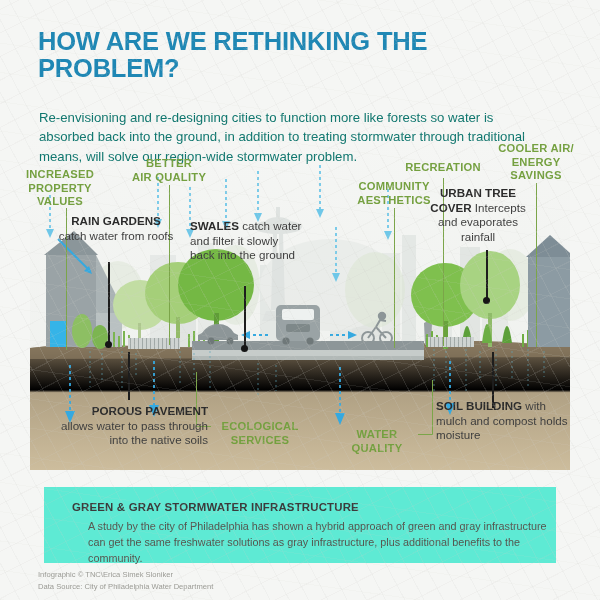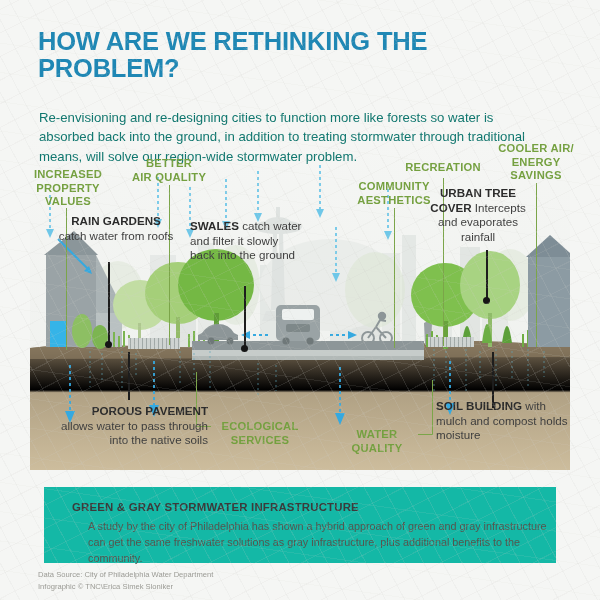--- a/index.html
+++ b/index.html
@@ -35,21 +35,21 @@
   .ltext b{font-weight:bold;color:#2b2b2b;}
 
   
   .gline{position:absolute;background:#7ba549;width:1.4px;}
   .dline{position:absolute;background:#1d1d1d;width:1.6px;}
   .dot{position:absolute;width:7px;height:7px;border-radius:50%;background:#151515;}
   .elbow{position:absolute;border-left:1.4px solid #7ba549;border-bottom:1.4px solid #7ba549;}
   .elbow-r{position:absolute;border-right:1.4px solid #7ba549;border-bottom:1.4px solid #7ba549;}
 
   
-  .fbox{position:absolute;left:44px;top:487px;width:512px;height:76px;background:#14b8a6;}
+  .fbox{position:absolute;left:44px;top:487px;width:512px;height:76px;background:#5eead4;}
   .fbox-title{position:absolute;left:28px;top:14px;font-size:11.4px;font-weight:bold;color:#3b3b3b;letter-spacing:.2px;}
   .fbox-body{position:absolute;left:44px;top:32px;width:462px;font-size:10.8px;line-height:1.48;color:#55554e;}
   .credits{position:absolute;left:38px;top:569px;font-size:7.6px;line-height:1.52;color:#9a9a94;}
 </style>
 </head>
 <body>
 
 <div id="stage">
 
   <div id="scene">
@@ -267,21 +267,21 @@
           <line x1="514" y1="216" x2="514" y2="242"></line>
         <line x1="228" y1="228" x2="228" y2="262"></line>
           <line x1="246" y1="230" x2="246" y2="256"></line>
       </g>
     </svg>
   </div>
 
   <div class="title">HOW ARE WE RETHINKING THE PROBLEM?</div>
   <div class="subtitle">Re-envisioning and re-designing cities to function more like forests so water is absorbed back into the ground, in addition to treating stormwater through traditional means, will solve our region-wide stormwater problem.</div>
 
-  <div class="glabel" style="left:18px;top:168px;width:100px;">
+  <div class="glabel" style="left:10px;top:168px;width:100px;">
     <div>INCREASED</div>
     <div>PROPERTY</div>
     <div>VALUES</div>
   </div>
   <div class="gline" style="left:66px;top:208px;height:142px;"></div>
 
   <div class="glabel" style="left:120px;top:157px;width:98px;">
     <div>BETTER</div>
     <div>AIR QUALITY</div>
   </div>
@@ -348,18 +348,18 @@
     <b>SOIL BUILDING</b>
     <span> with mulch and compost holds moisture</span>
   </div>
   <div class="dline" style="left:492px;top:352px;height:56px;"></div>
 
   <div class="fbox">
     <div class="fbox-title">GREEN &amp; GRAY STORMWATER INFRASTRUCTURE</div>
     <div class="fbox-body">A study by the city of Philadelphia has shown a hybrid approach of green and gray infrastructure can get the same freshwater solutions as gray infrastructure, plus additional benefits to the community.</div>
   </div>
   <div class="credits">
+    <div>Infographic © TNC\Erica Simek Sloniker</div>
     <div>Data Source: City of Philadelphia Water Department</div>
-    <div>Infographic © TNC\Erica Simek Sloniker</div>
   </div>
 
   <div class="texture"></div>
 </div>
 
 </body></html>

